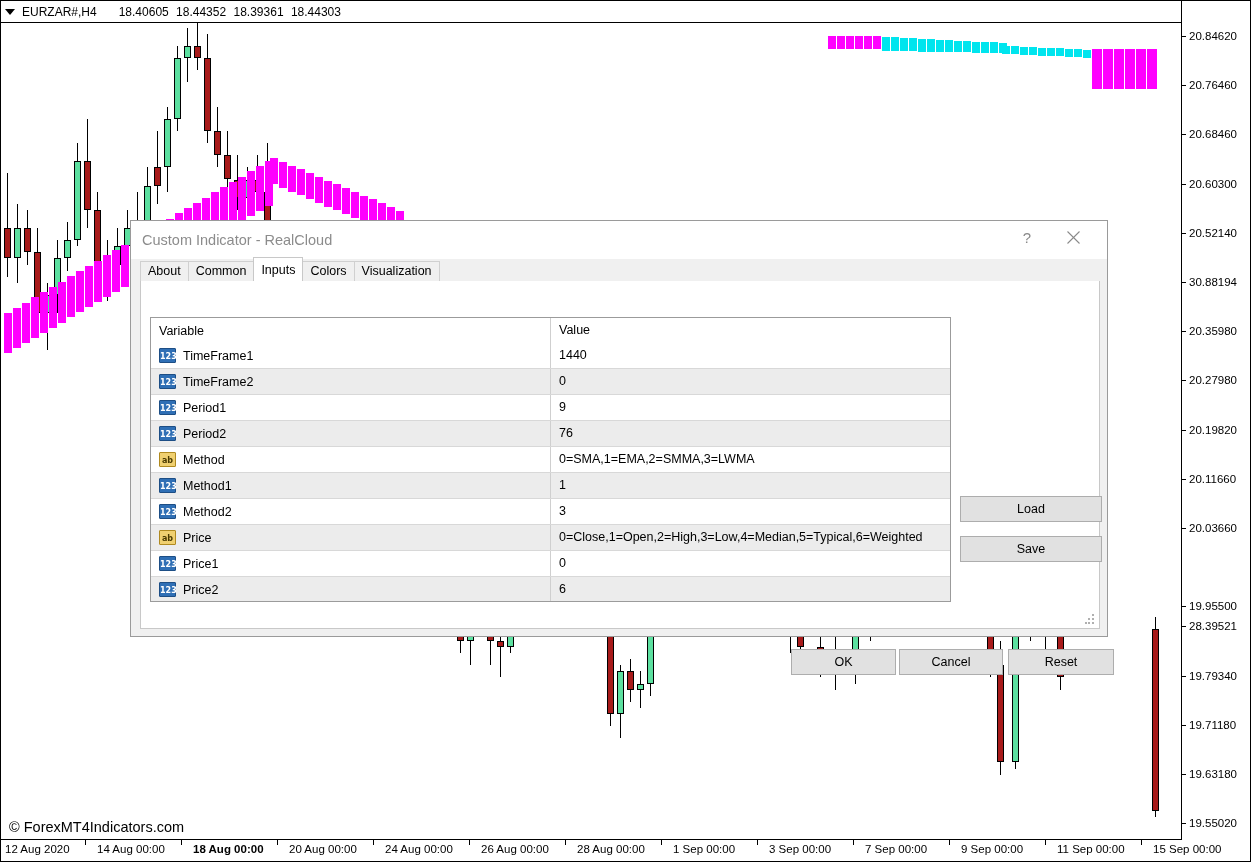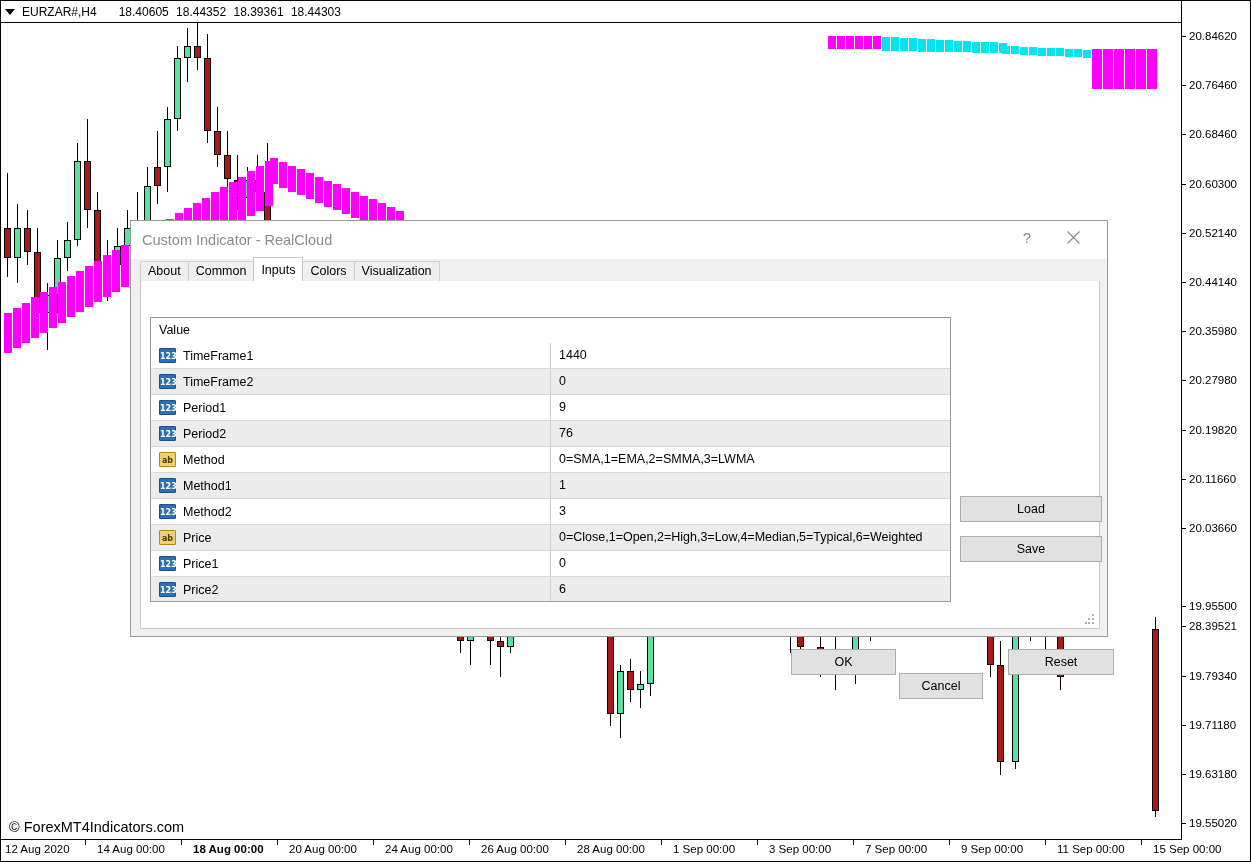--- a/index.html
+++ b/index.html
@@ -310,21 +310,21 @@
     width: 142px; height: 26px;
   }
   #ok-btn {
     position: absolute;
     left: 650px; top: 368px;
     width: 105px; height: 26px;
   }
   #cancel-btn {
     position: absolute;
     left: 758px; top: 368px;
-    width: 84px; height: 26px; margin-top: 24px;
+    width: 104px; height: 26px;
   }
   #reset-btn {
     position: absolute;
     left: 867px; top: 368px;
     width: 106px; height: 26px;
   }
   #resize-grip {
     position: absolute;
     right: 3px; bottom: 3px;
     width: 11px; height: 11px;
@@ -557,21 +557,21 @@
         <div class="price-tick" style="top: 176.6px;">
           <i></i>
           <b>20.60300</b>
         </div>
         <div class="price-tick" style="top: 225.8px;">
           <i></i>
           <b>20.52140</b>
         </div>
         <div class="price-tick" style="top: 275px;">
           <i></i>
-          <b>20.44140</b>
+          <b>30.88194</b>
         </div>
         <div class="price-tick" style="top: 324.2px;">
           <i></i>
           <b>20.35980</b>
         </div>
         <div class="price-tick" style="top: 373.4px;">
           <i></i>
           <b>20.27980</b>
         </div>
         <div class="price-tick" style="top: 422.6px;">
@@ -659,20 +659,21 @@
           <line x1="1.5" y1="1.5" x2="13.5" y2="13.5" stroke="#8a8a8a" stroke-width="1.1"></line>
           <line x1="13.5" y1="1.5" x2="1.5" y2="13.5" stroke="#8a8a8a" stroke-width="1.1"></line>
         </svg>
       </div>
     </div>
 
     <div id="dialog-body">
 
       <div id="inputs-table">
           <div class="row head">
+            <div class="cell-var">Variable</div>
             <div class="cell-val">Value</div>
           </div>
           <div class="row">
             <div class="cell-var">
               <span class="type-icon int">123</span>
               <span>TimeFrame1</span>
             </div>
             <div class="cell-val">1440</div>
           </div>
           <div class="row-sep"></div>

